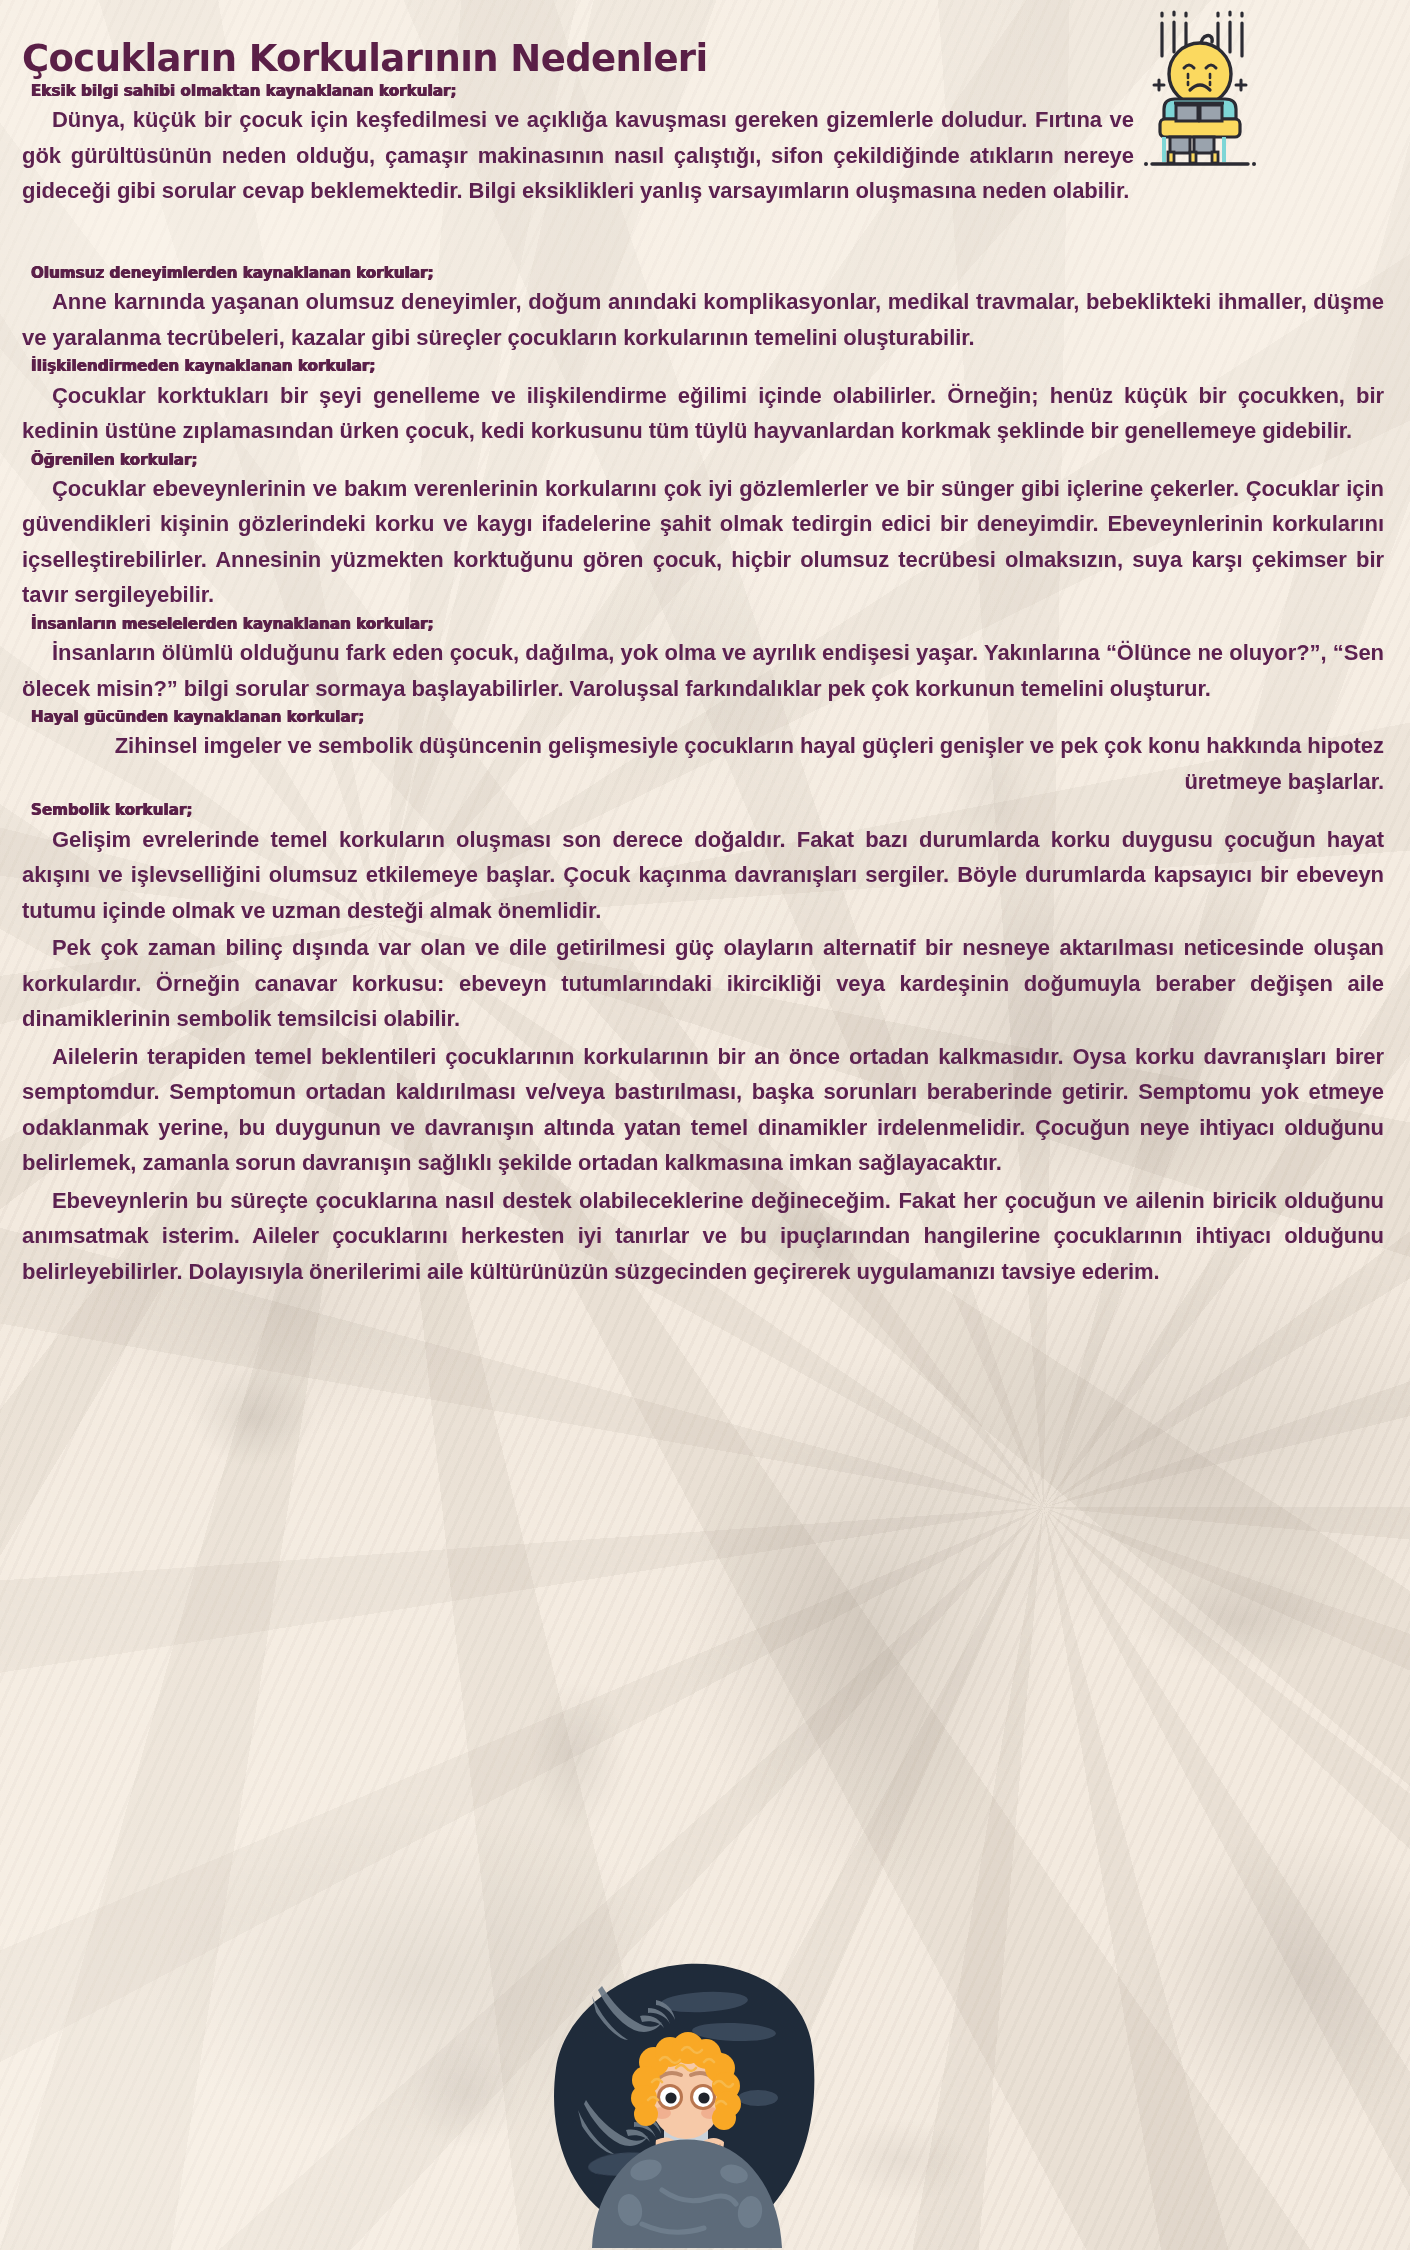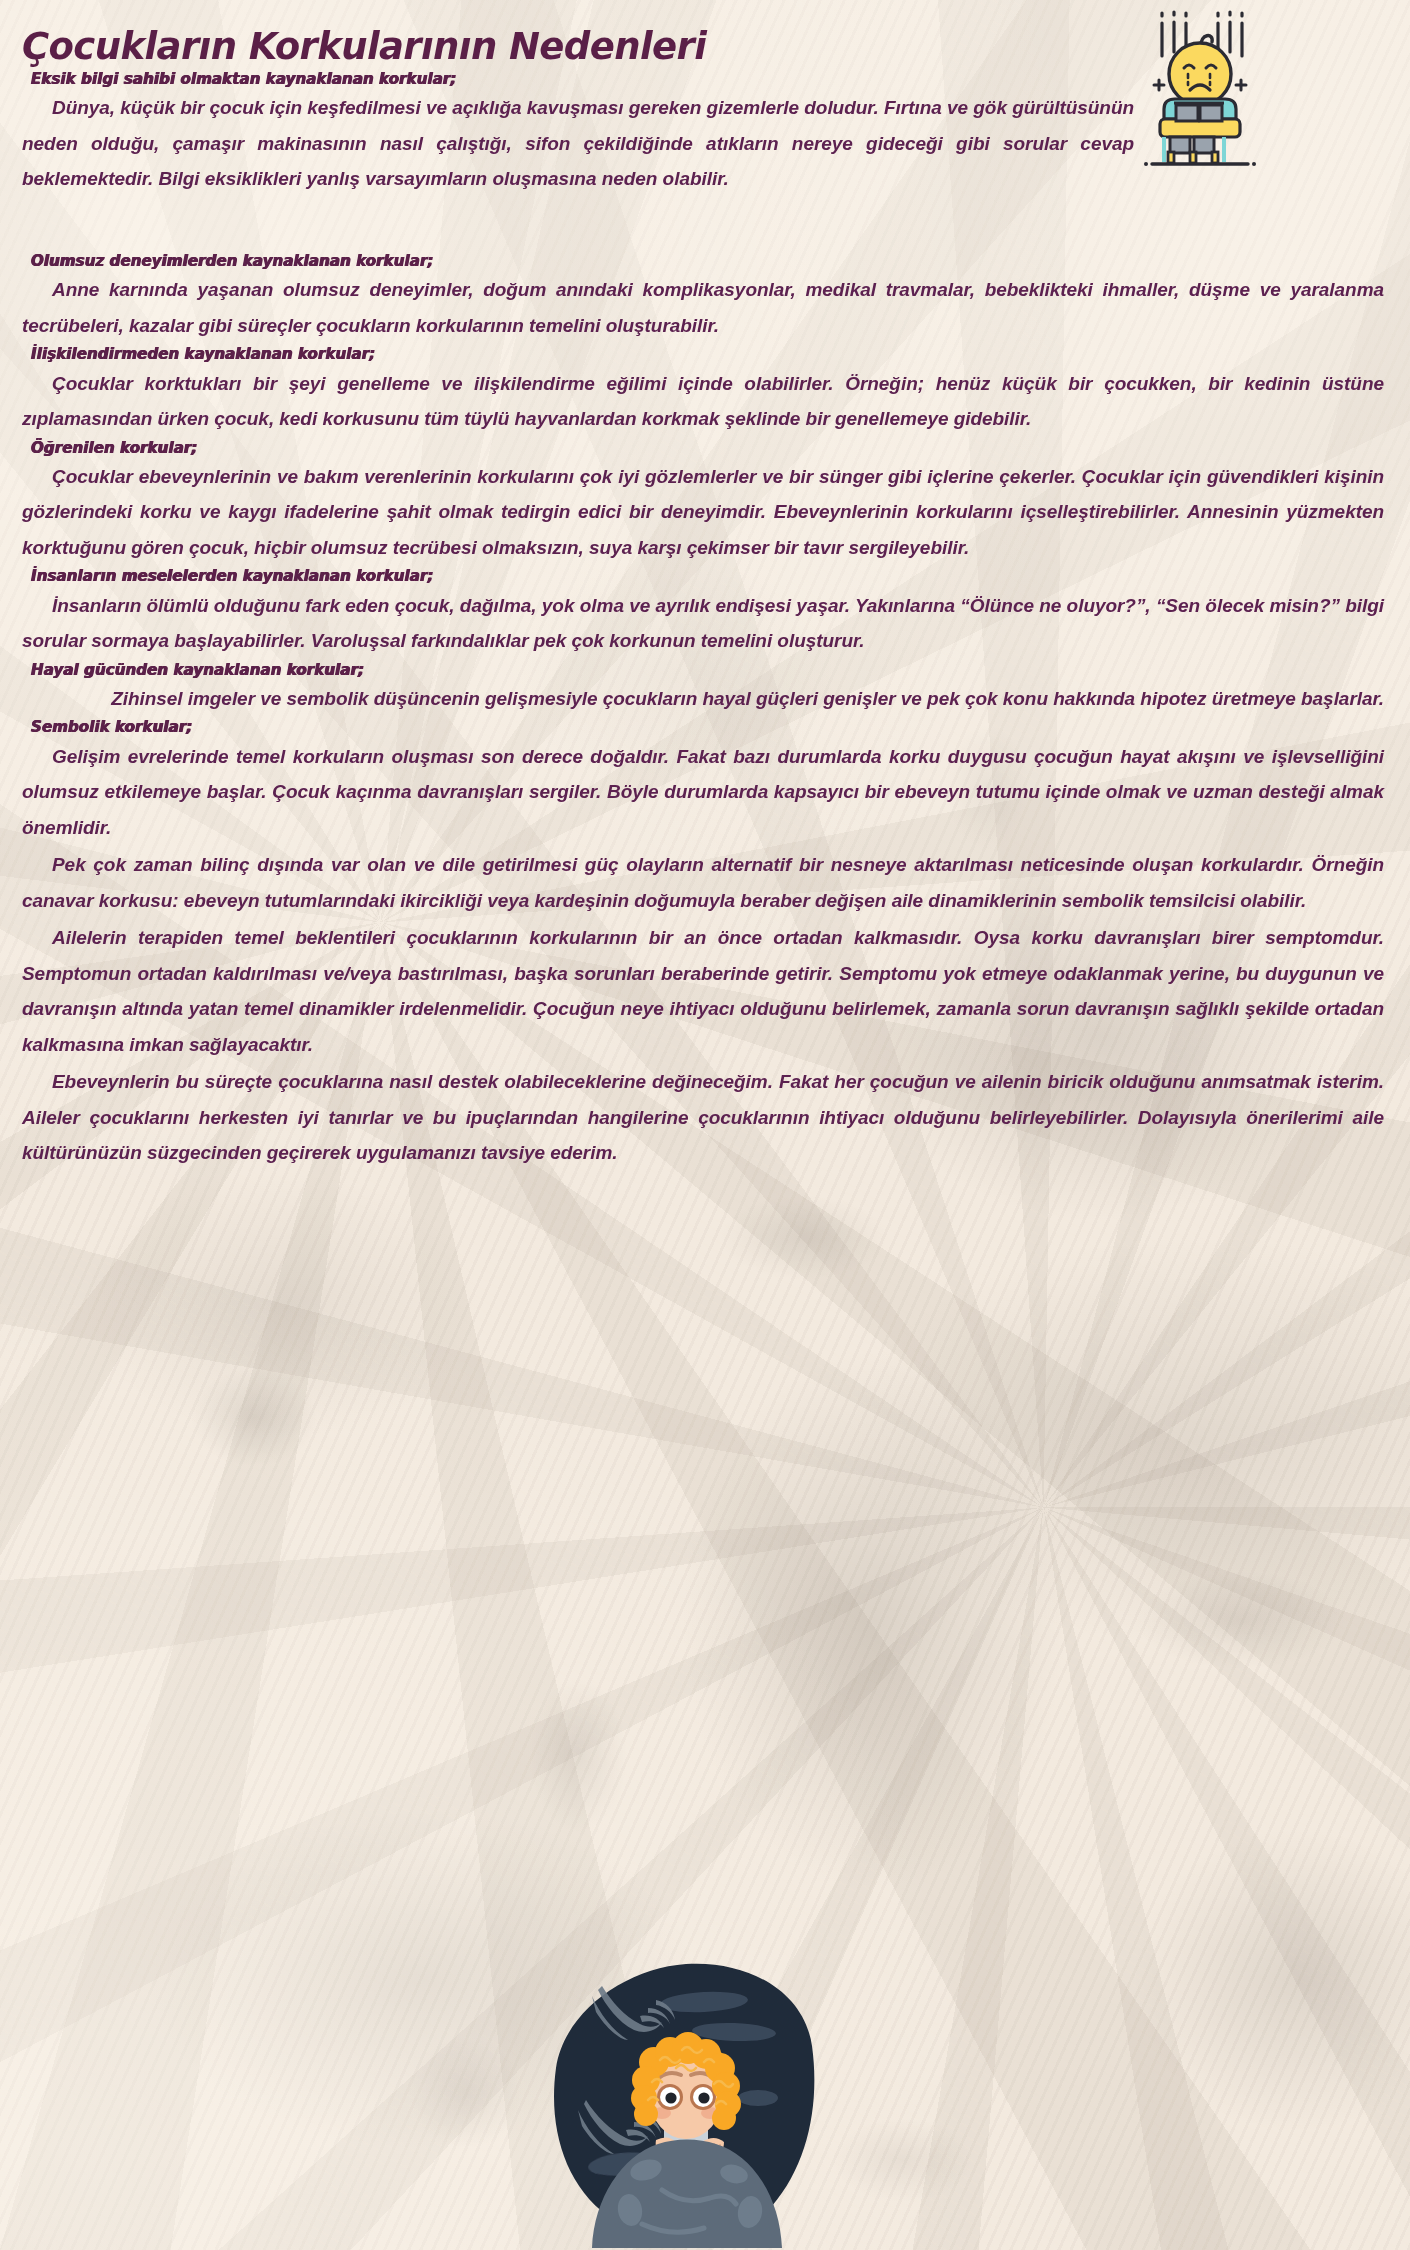--- a/index.html
+++ b/index.html
@@ -49,21 +49,21 @@
       radial-gradient(ellipse 90px 70px at 18% 63%, rgba(140,132,122,.20), rgba(0,0,0,0) 70%),
       radial-gradient(ellipse 70px 110px at 41% 78%, rgba(140,132,122,.18), rgba(0,0,0,0) 70%),
       radial-gradient(ellipse 120px 60px at 57% 55%, rgba(140,132,122,.14), rgba(0,0,0,0) 70%),
       radial-gradient(ellipse 60px 90px at 70% 35%, rgba(140,132,122,.12), rgba(0,0,0,0) 70%),
       radial-gradient(ellipse 150px 70px at 88% 72%, rgba(140,132,122,.16), rgba(0,0,0,0) 70%),
       radial-gradient(ellipse 80px 80px at 33% 93%, rgba(140,132,122,.16), rgba(0,0,0,0) 70%),
       radial-gradient(ellipse 100px 60px at 64% 96%, rgba(140,132,122,.13), rgba(0,0,0,0) 70%);
   }
 
   
-  #content{position:absolute;inset:0;padding:22px 26px 0 22px;box-sizing:border-box;font-style:italic;}
+  #content{position:absolute;inset:0;padding:34px 26px 0 22px;box-sizing:border-box;}
 
   .title{
     font-family:"DejaVu Sans", sans-serif;
     font-weight:bold;
     font-size:37px;
     letter-spacing:-.6px;
     color:#5a1f47;
     margin:6px 0 4px 0;
     line-height:1.05;
   }
@@ -75,21 +75,21 @@
     letter-spacing:.1px;
     color:#5b2049;
     margin:3px 0 2px 9px;
     line-height:1.15;
     text-shadow:.6px 0 0 #5b2049, -.5px 0 0 #5b2049;
   }
 
   p.body{
     font-family:"Liberation Sans", sans-serif;
     font-weight:bold;
-    font-size:19px;
+    font-size:22px;
     line-height:35.5px;
     color:#5c2150;
     margin:0 0 2px 0;
     text-align:justify;
     text-indent:30px;
     letter-spacing:-.05px;
   }
   p.body.ragged{text-align:right;}
 
   

